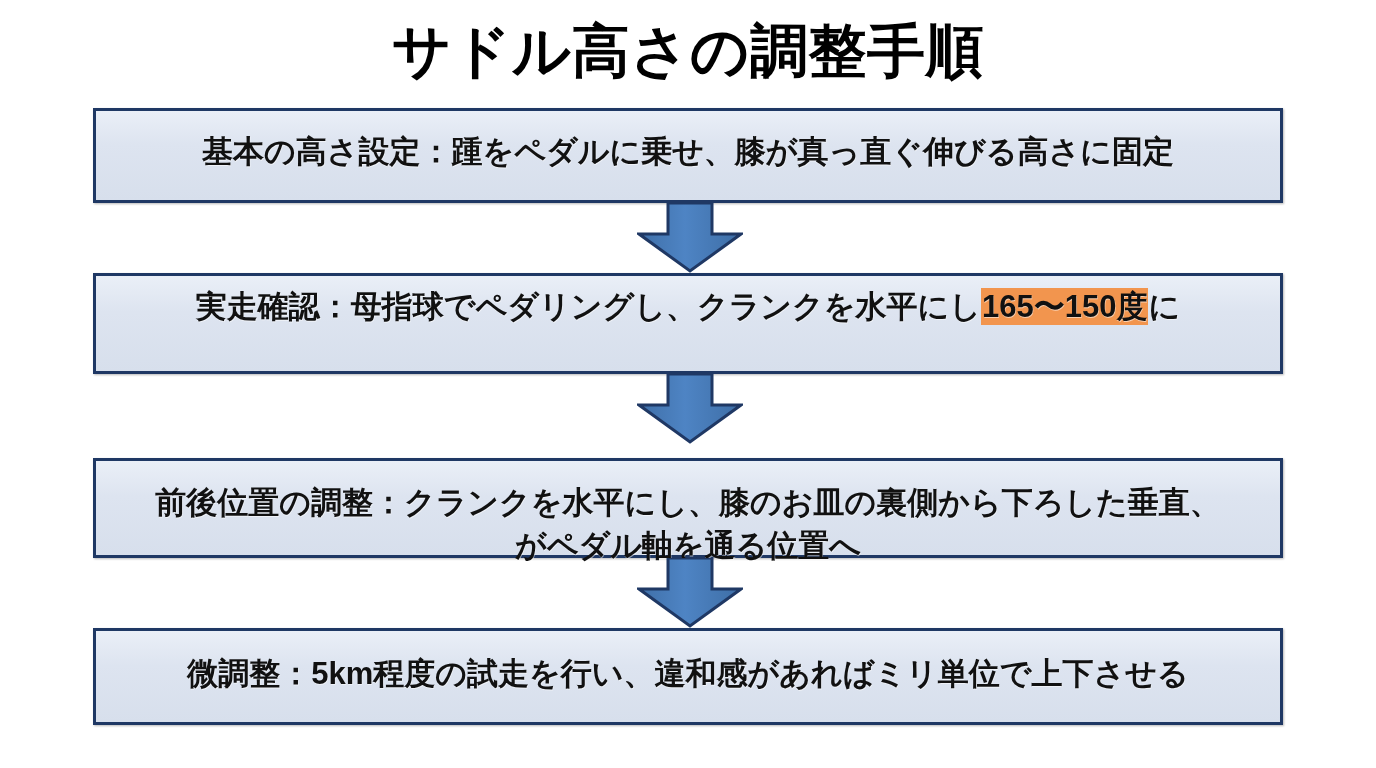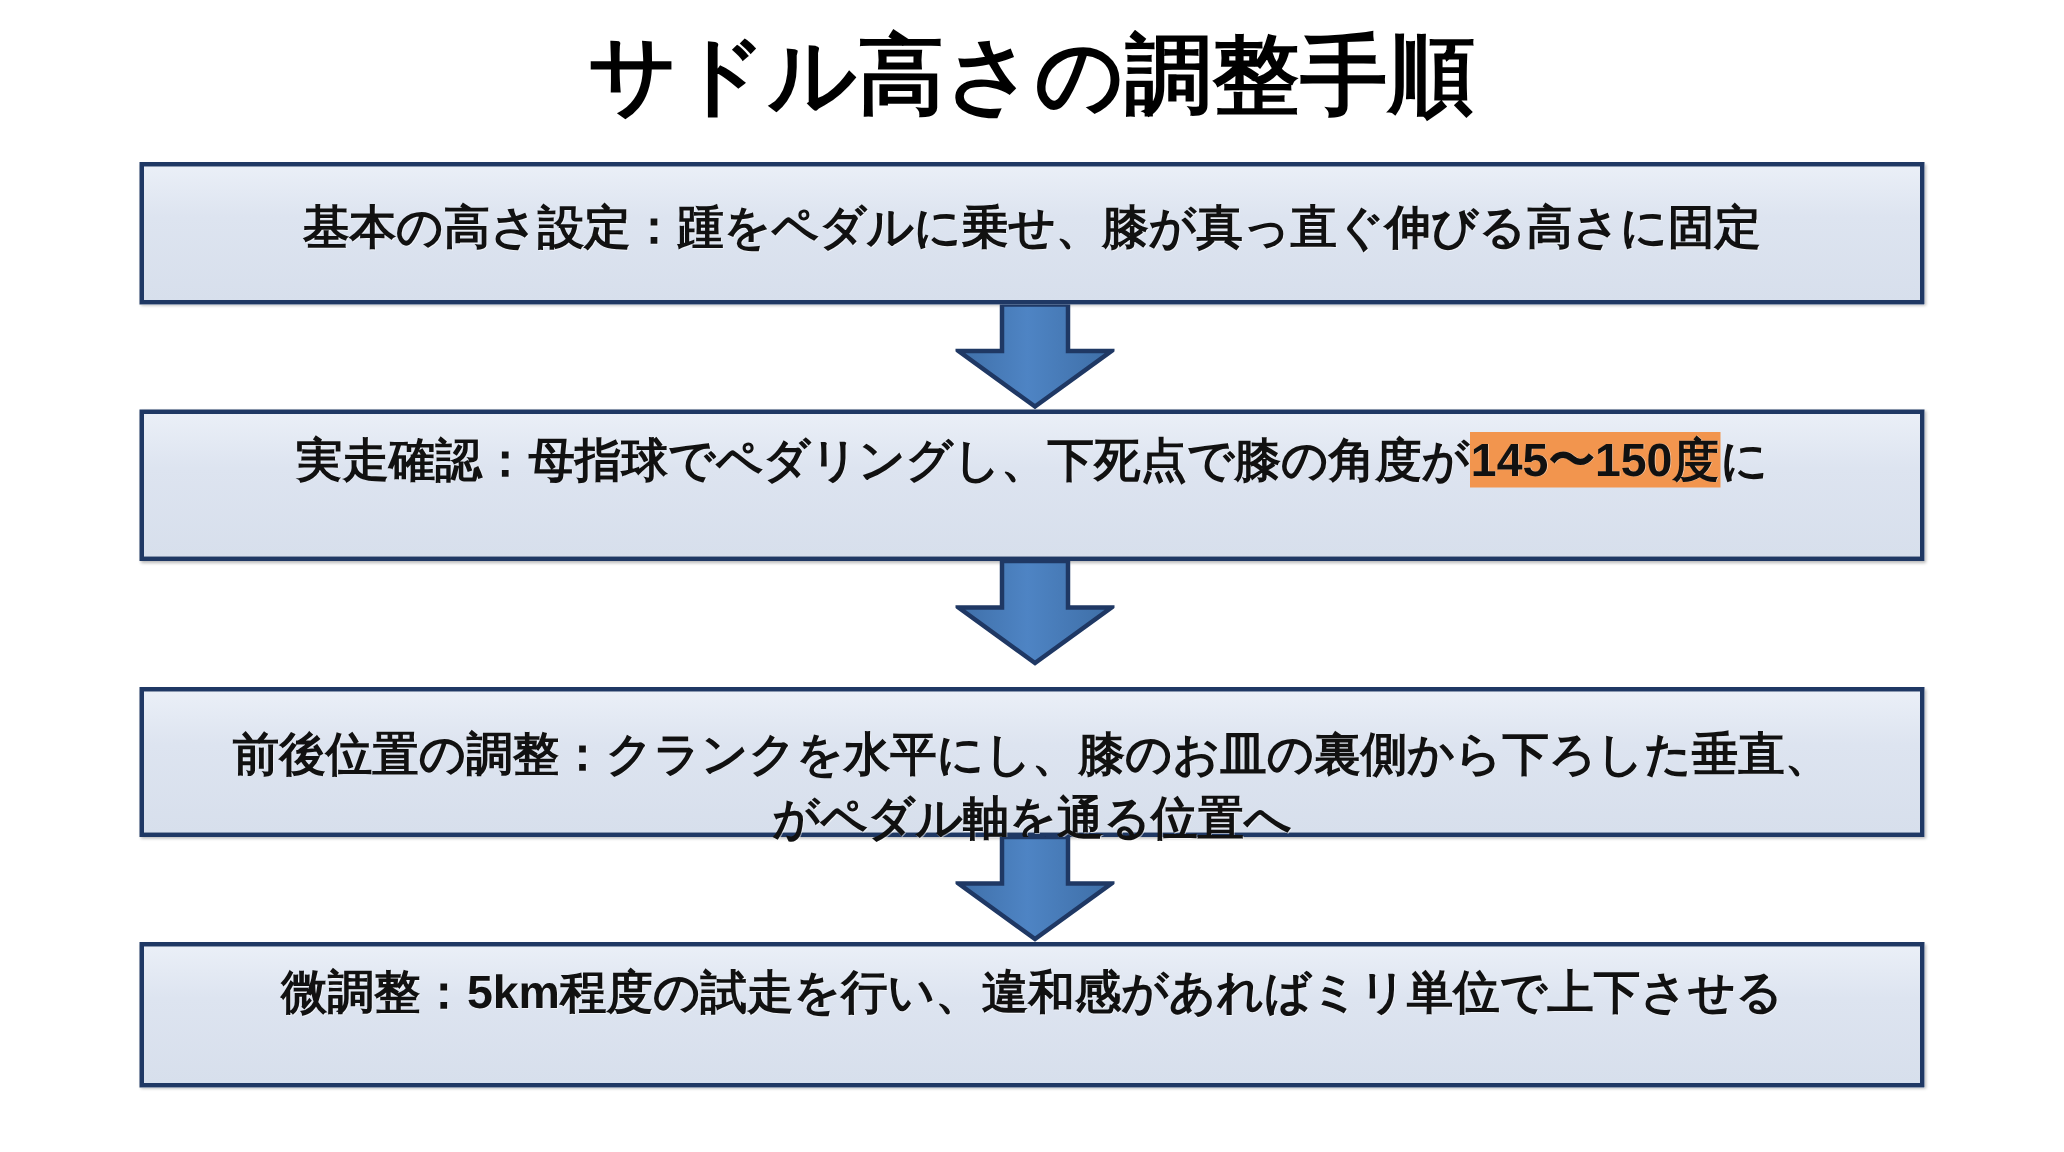--- a/index.html
+++ b/index.html
@@ -62,21 +62,21 @@
     text-shadow: 0.5px 0.5px 0 rgba(255,255,255,0.55);
   }
   .box-1 { top: 108px; height: 95px; }
   .box-2 { top: 273px; height: 101px; }
   .box-3 { top: 458px; height: 100px; }
   .box-4 { top: 628px; height: 97px; }
 
   .box-1 .box-text { padding-top: 20px; }
   .box-2 .box-text { padding-top: 10px; }
   .box-3 .box-text { padding-top: 21px; }
-  .box-4 .box-text { padding-top: 10px; }
+  .box-4 .box-text { padding-top: 22px; }
 
   .hl {
     background: #F2954E;
     padding: 1px 1px;
   }
 
   
   .arrow {
     position: absolute;
     left: 637px;
@@ -109,21 +109,21 @@
           <stop offset="45%" stop-color="#4E84C4"></stop>
           <stop offset="100%" stop-color="#3E6EA6"></stop>
         </linearGradient>
       </defs>
       <polygon points="31,0 75,0 75,31 104,31 53,68 2,31 31,31" fill="url(#ag1)" stroke="#1F3864" stroke-width="3" stroke-linejoin="miter"></polygon>
     </svg>
   </div>
 
   <div class="box box-2">
     <div class="box-text">
-      <span>実走確認：母指球でペダリングし、下死点で膝の角度が</span><span class="hl">145〜150度</span><span>に</span><br>
+      <span>実走確認：母指球でペダリングし、クランクを水平にし</span><span class="hl">165〜150度</span><span>に</span><br>
     </div>
   </div>
 
   <div class="arrow arrow-2">
     <svg width="106" height="70" viewBox="0 0 106 70" xmlns="http://www.w3.org/2000/svg">
       <defs>
         <linearGradient id="ag2" x1="0" y1="0" x2="1" y2="0">
           <stop offset="0%" stop-color="#3F6FA8"></stop>
           <stop offset="45%" stop-color="#4E84C4"></stop>
           <stop offset="100%" stop-color="#3E6EA6"></stop>

